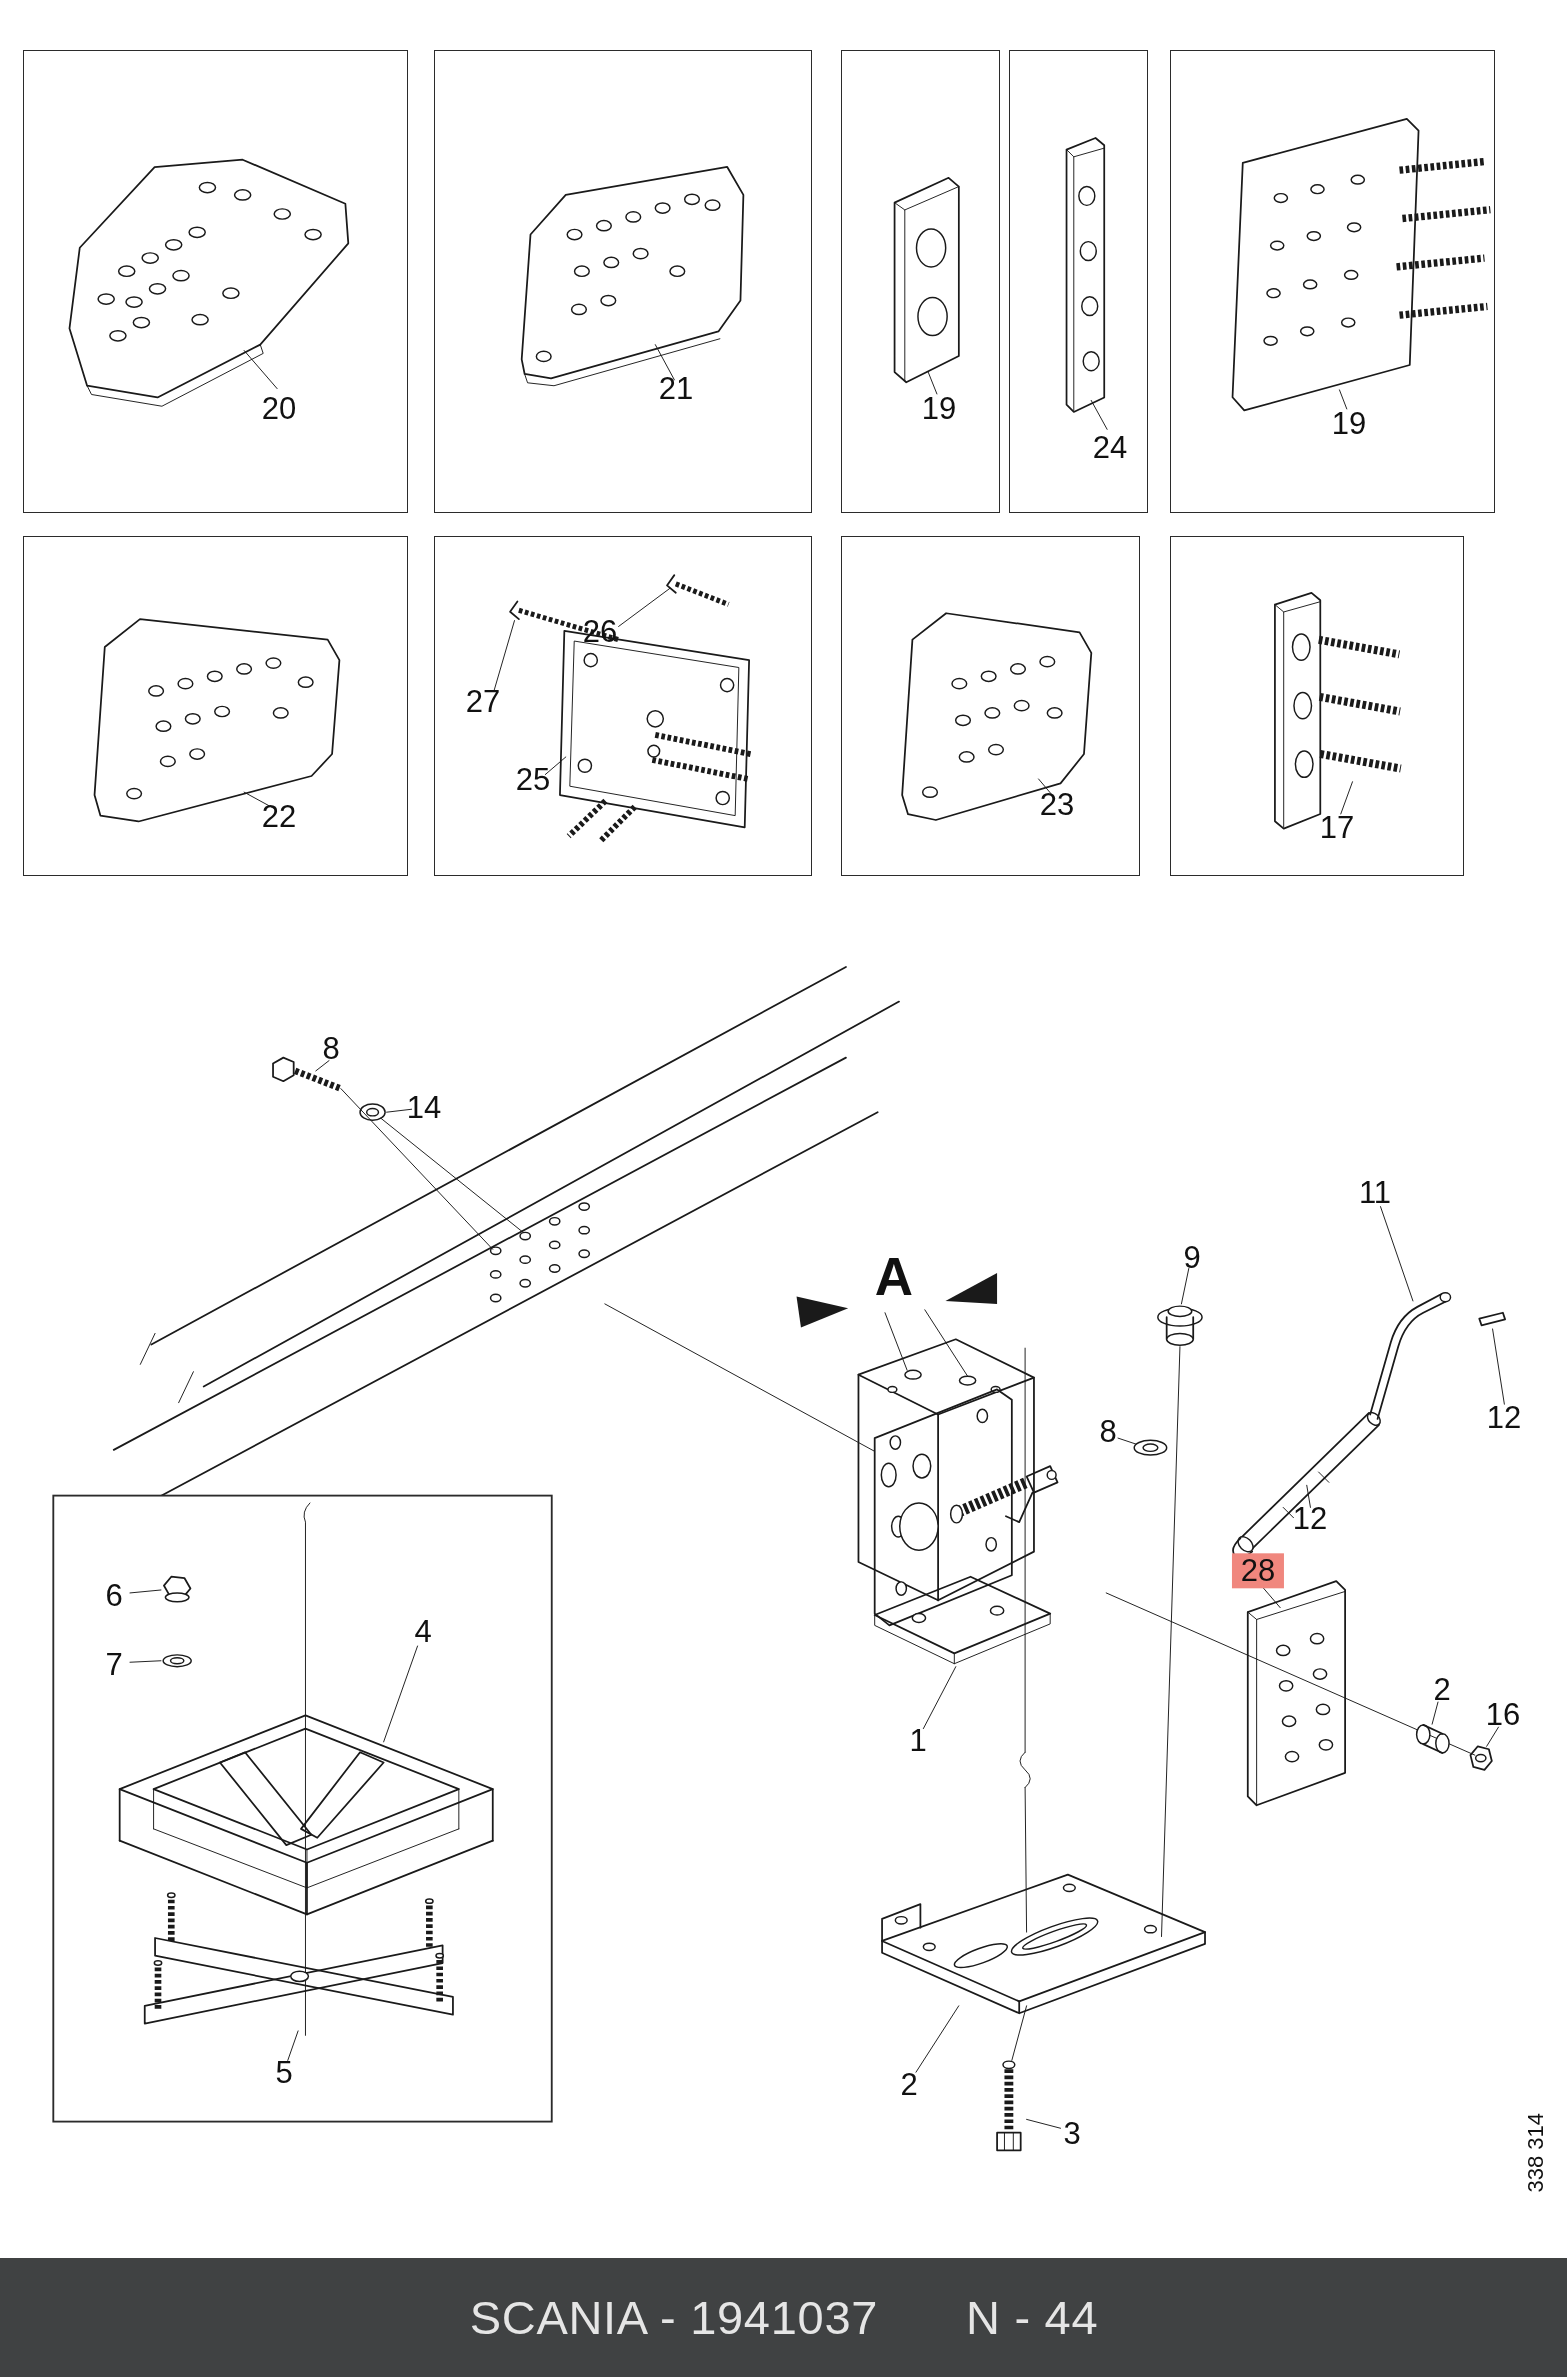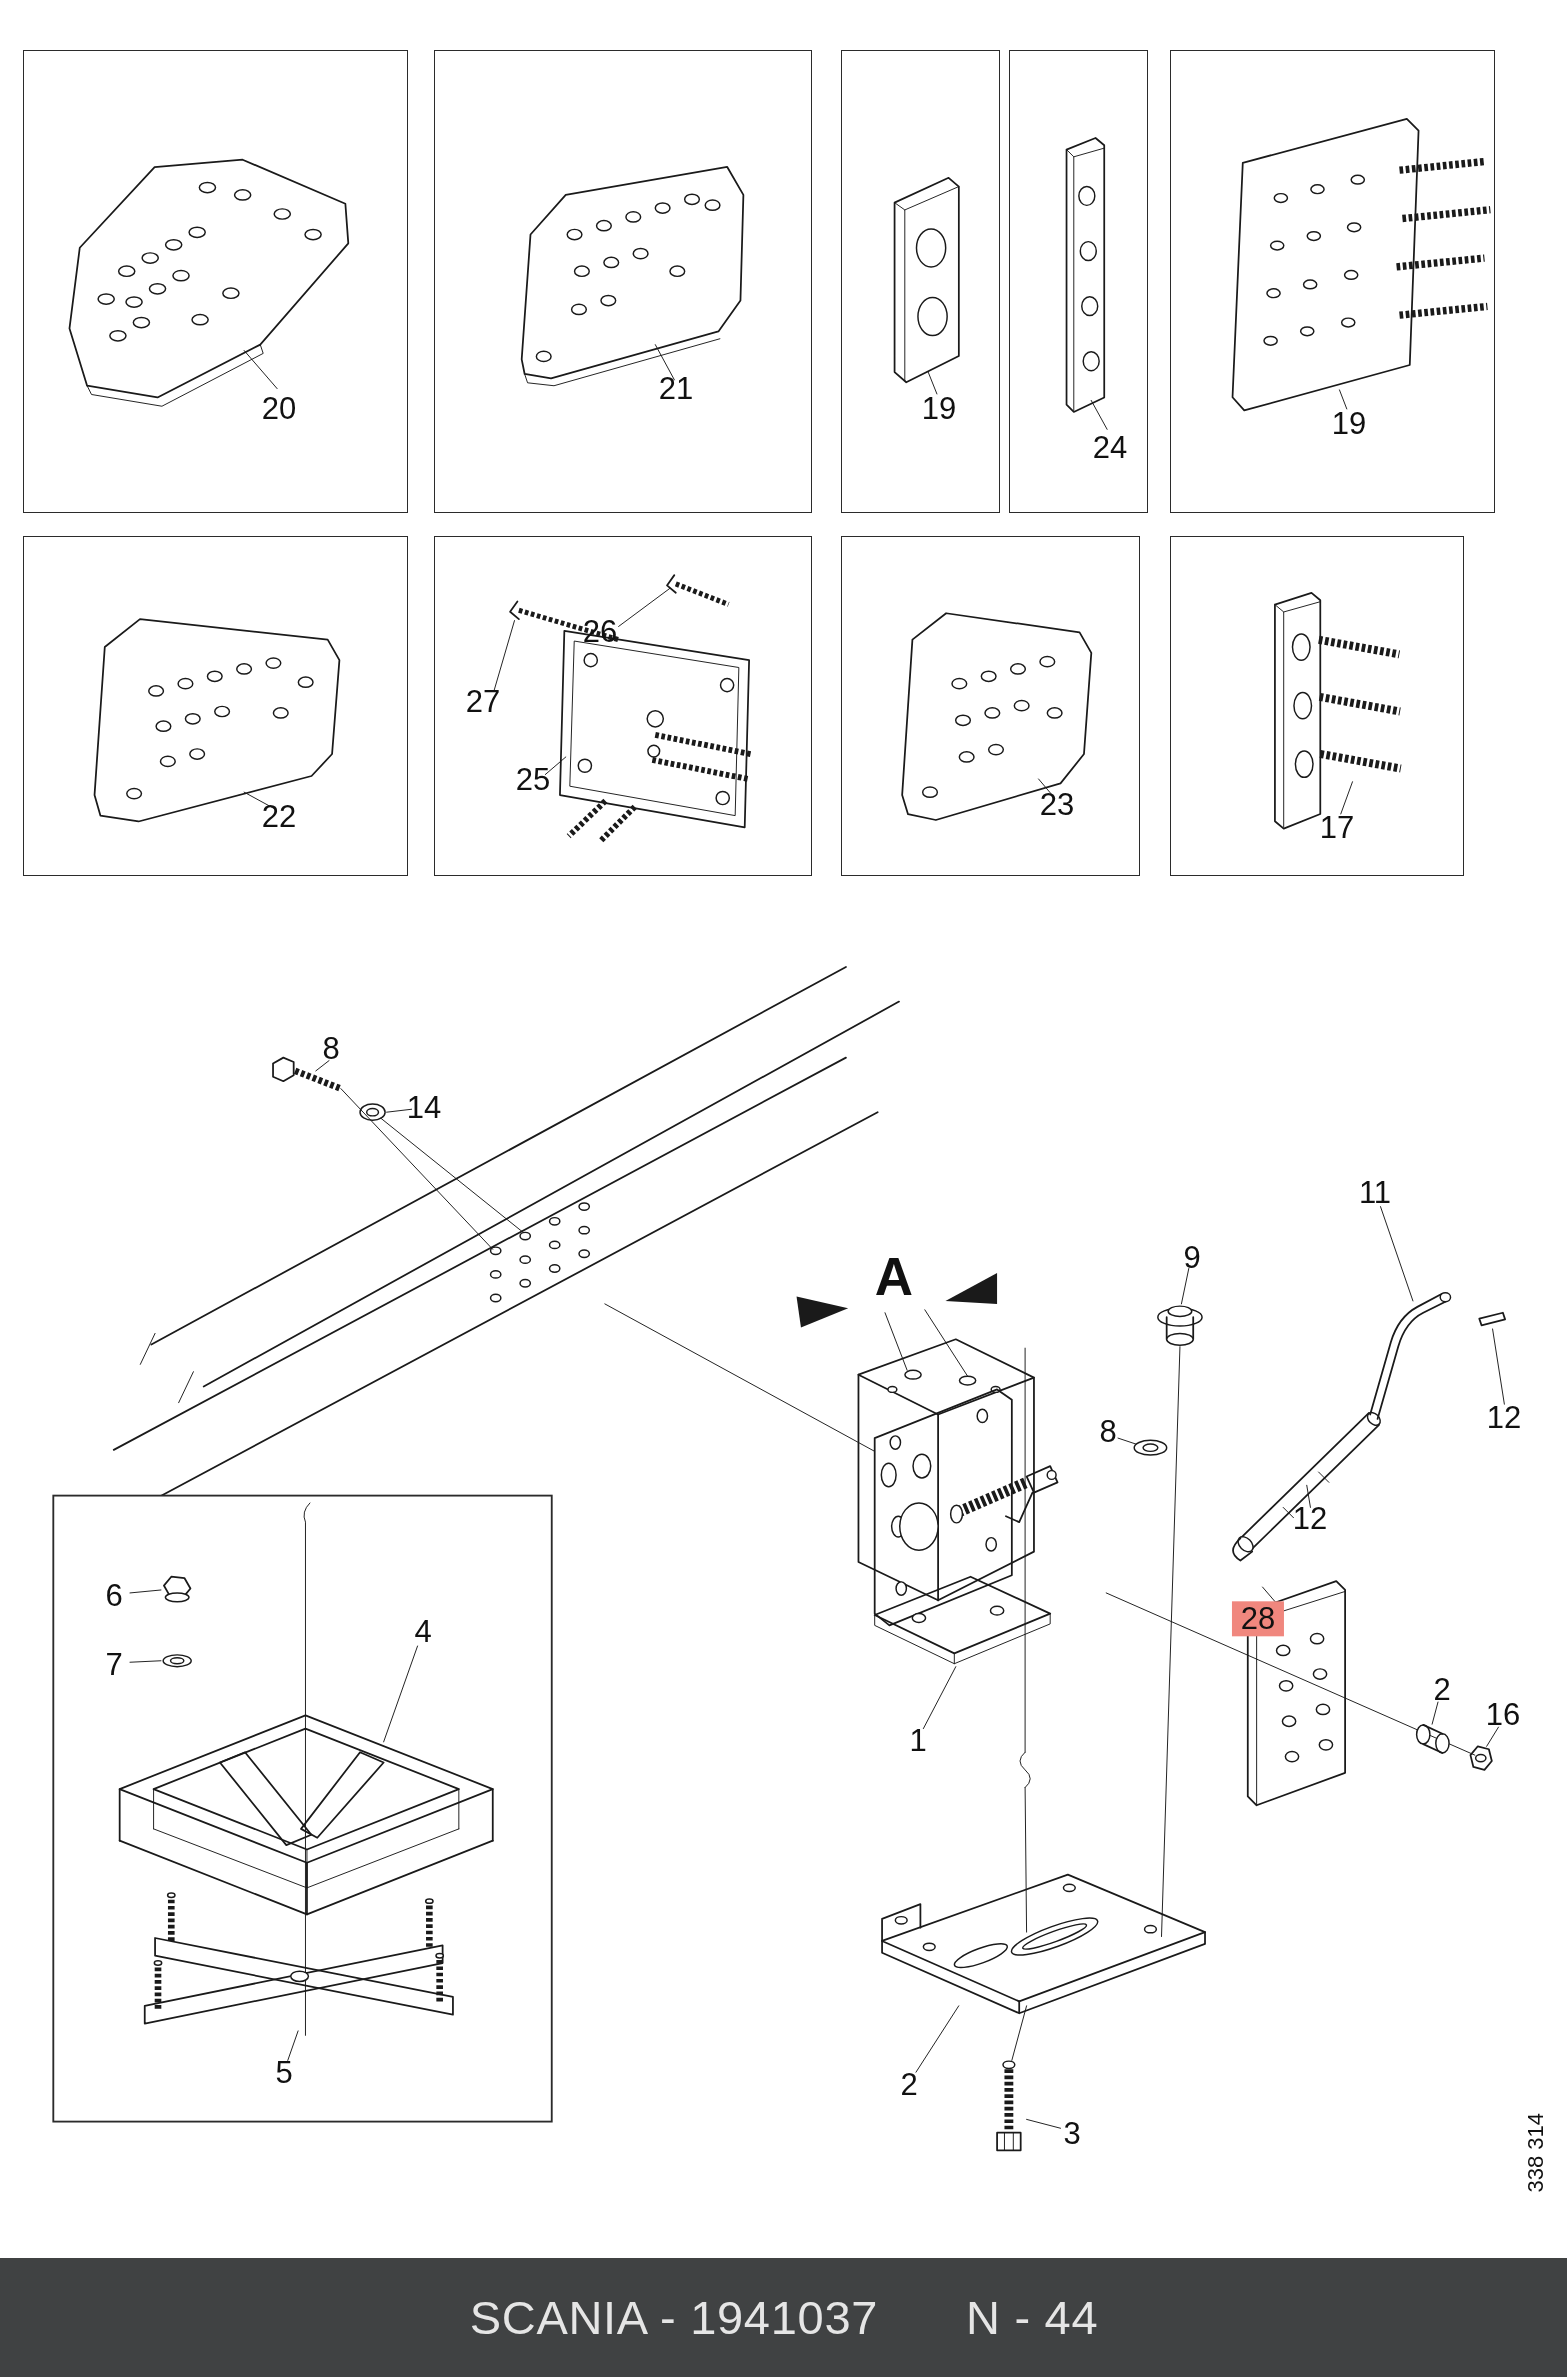--- a/index.html
+++ b/index.html
@@ -15,21 +15,21 @@
   .ln   { fill:none; stroke:var(--line,#1a1a1a); stroke-width:2.4; stroke-linecap:round; stroke-linejoin:round; }
   .thin { stroke-width:1.3; }
   .hole { fill:#fff; stroke:var(--line,#1a1a1a); stroke-width:2; }
   .fill { fill:var(--line,#1a1a1a); stroke:none; }
   .thread { stroke:var(--line,#1a1a1a); stroke-dasharray:5 3.5; fill:none; }
   .callout {
     position:absolute; transform:translate(-50%,-50%);
     font-size:31px; line-height:1; white-space:nowrap; color:#111;
   }
   .section-a { font-size:53px; font-weight:bold; }
-  .highlight { background:var(--highlight,#f0877e); padding:2.2px 8.8px;margin-top:48px; }
+  .highlight { background:var(--highlight,#f0877e); padding:2.2px 8.8px; }
   .footer {
     position:absolute; left:0; top:2258px; width:1568px; height:119px;
     background:var(--footer-bg,#404243); color:#e5e5e5;
     display:flex; align-items:center; justify-content:center; gap:88px;
     font-size:47px; letter-spacing:0.7px;
   }
   .side-code {
     position:absolute; right:19px; top:2113px;
     writing-mode:vertical-rl; transform:rotate(180deg);
     font-size:22px; color:#111;

